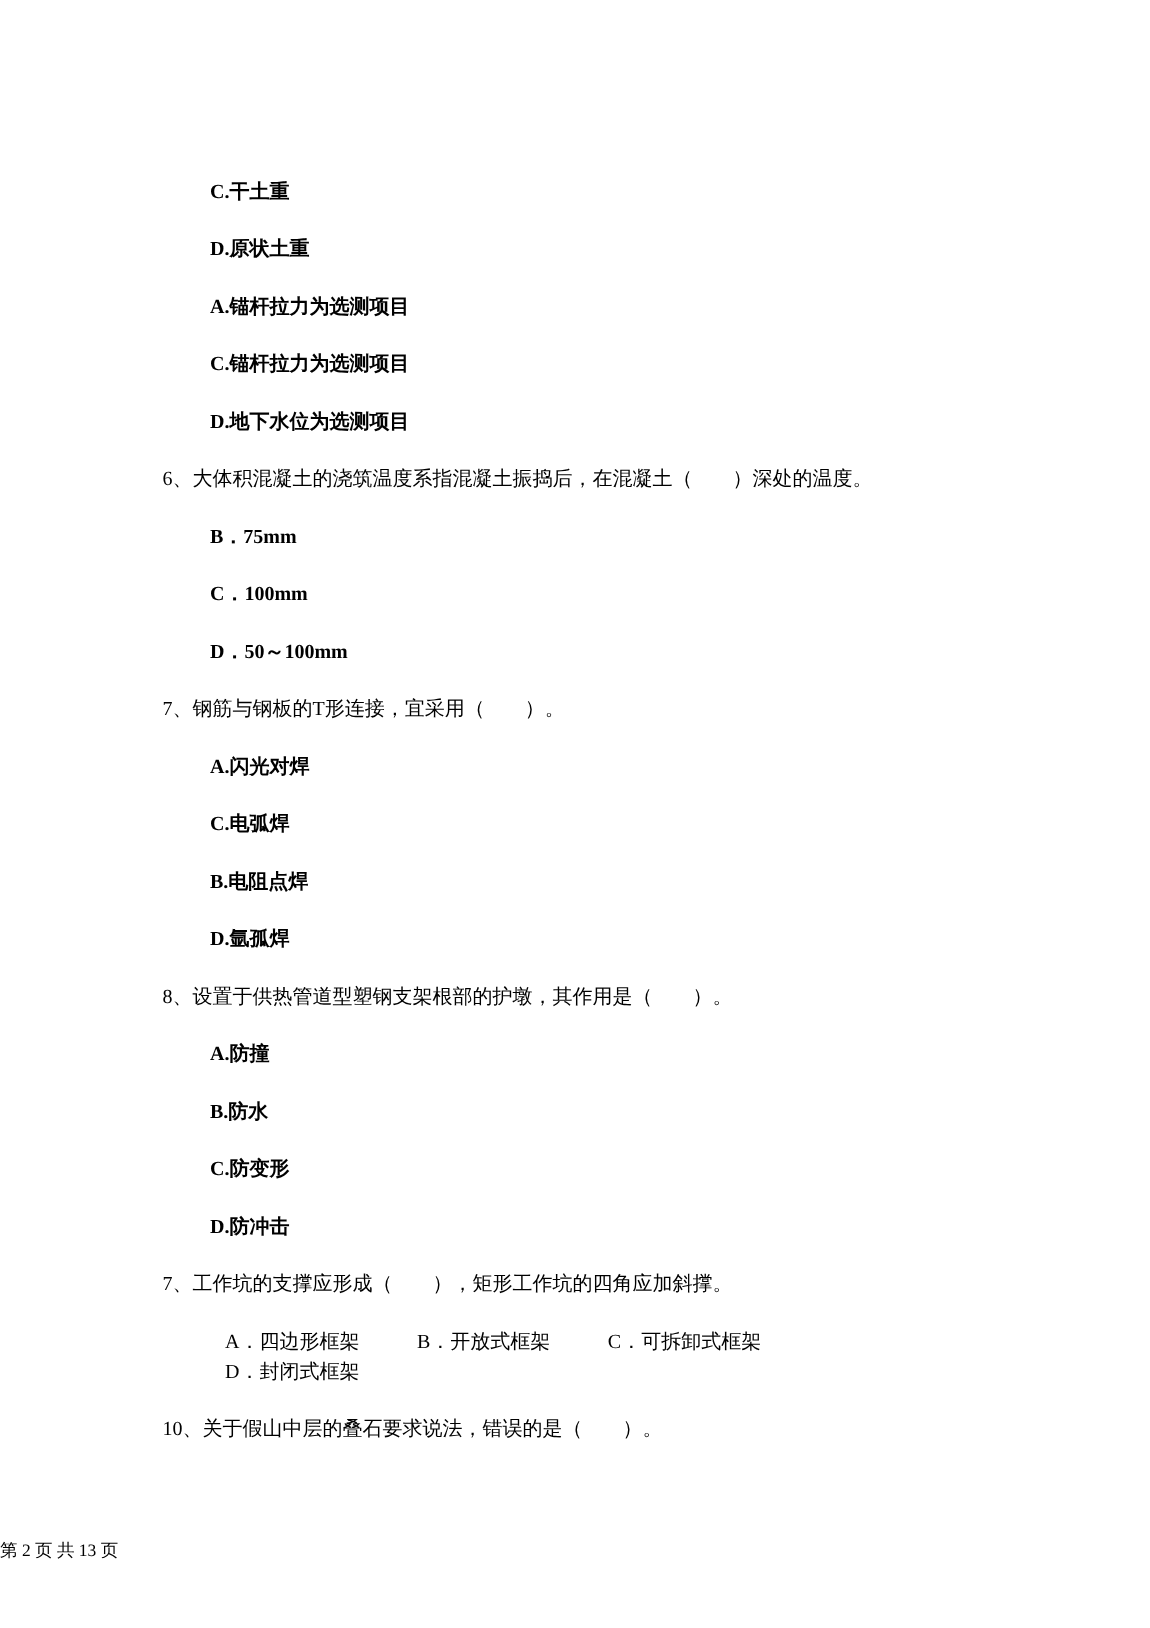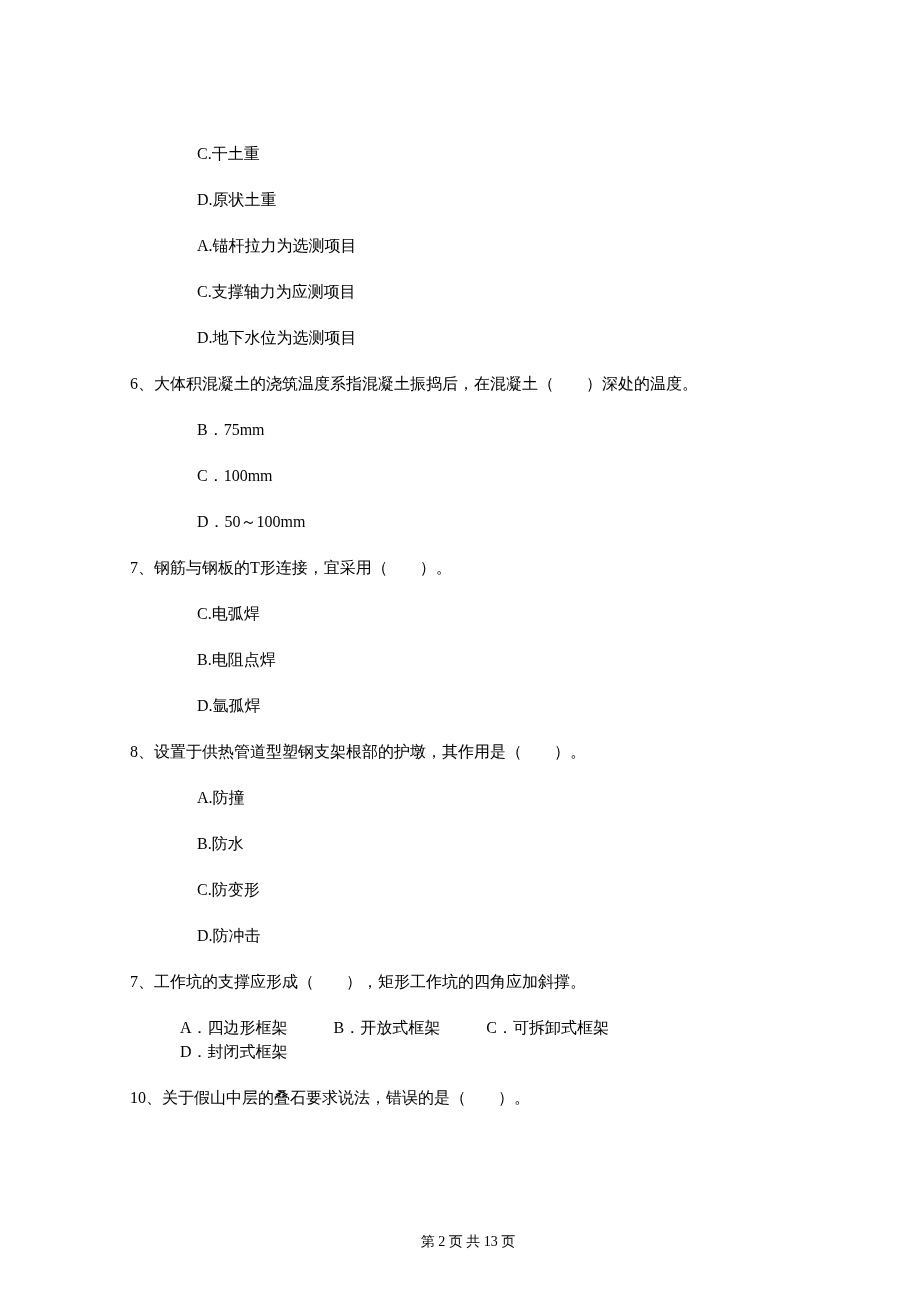--- a/index.html
+++ b/index.html
@@ -11,64 +11,65 @@
       font-size: 16px;
       color: #000;
       background: #fff;
       position: relative;
       line-height: 1.5;
     }
     .page {
       padding: 120px 130px 60px 130px;
     }
     .option {
-      margin-left: 67px;
+      margin-left: 38px;
       margin-bottom: 22px;
       margin-top: 22px;
+      font-weight: bold;
     }
     .q-stem {
       margin-bottom: 22px;
       margin-top: 22px;
     }
     .inline-options {
       margin-left: 50px;
       margin-bottom: 22px;
     }
     .inline-opt {
       display: inline-block;
       margin-right: 42px;
     }
     .footer {
       position: absolute;
       bottom: 50px;
       left: 0;
       right: 0;
-      text-align: center;
+      text-align: left;
       font-size: 14px;
-      padding-left: 16px;
     }
   </style>
 </head>
 <body>
 
 <div class="page">
 
   <div class="option">C.干土重</div>
   <div class="option">D.原状土重</div>
 
   <div class="option">A.锚杆拉力为选测项目</div>
-  <div class="option">C.支撑轴力为应测项目</div>
+  <div class="option">C.锚杆拉力为选测项目</div>
   <div class="option">D.地下水位为选测项目</div>
 
   <div class="q-stem">6、大体积混凝土的浇筑温度系指混凝土振捣后，在混凝土（　　）深处的温度。</div>
   <div class="option">B．75mm</div>
   <div class="option">C．100mm</div>
   <div class="option">D．50～100mm</div>
 
   <div class="q-stem">7、钢筋与钢板的T形连接，宜采用（　　）。</div>
+  <div class="option">A.闪光对焊</div>
   <div class="option">C.电弧焊</div>
   <div class="option">B.电阻点焊</div>
   <div class="option">D.氩孤焊</div>
 
   <div class="q-stem">8、设置于供热管道型塑钢支架根部的护墩，其作用是（　　）。</div>
   <div class="option">A.防撞</div>
   <div class="option">B.防水</div>
   <div class="option">C.防变形</div>
   <div class="option">D.防冲击</div>
 

